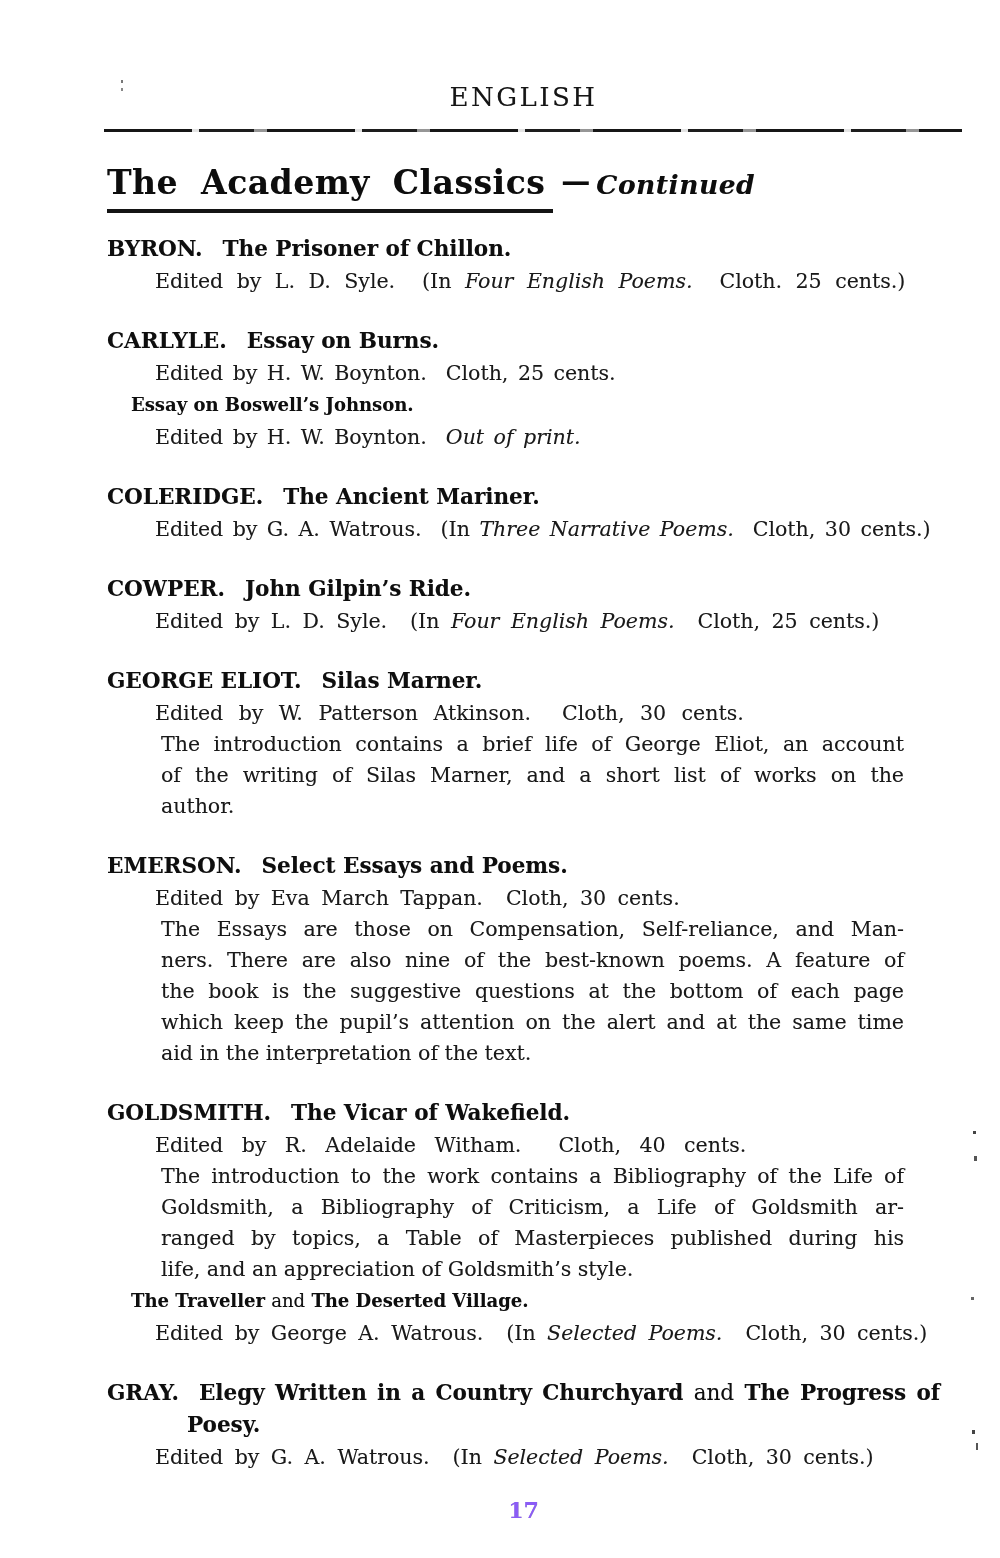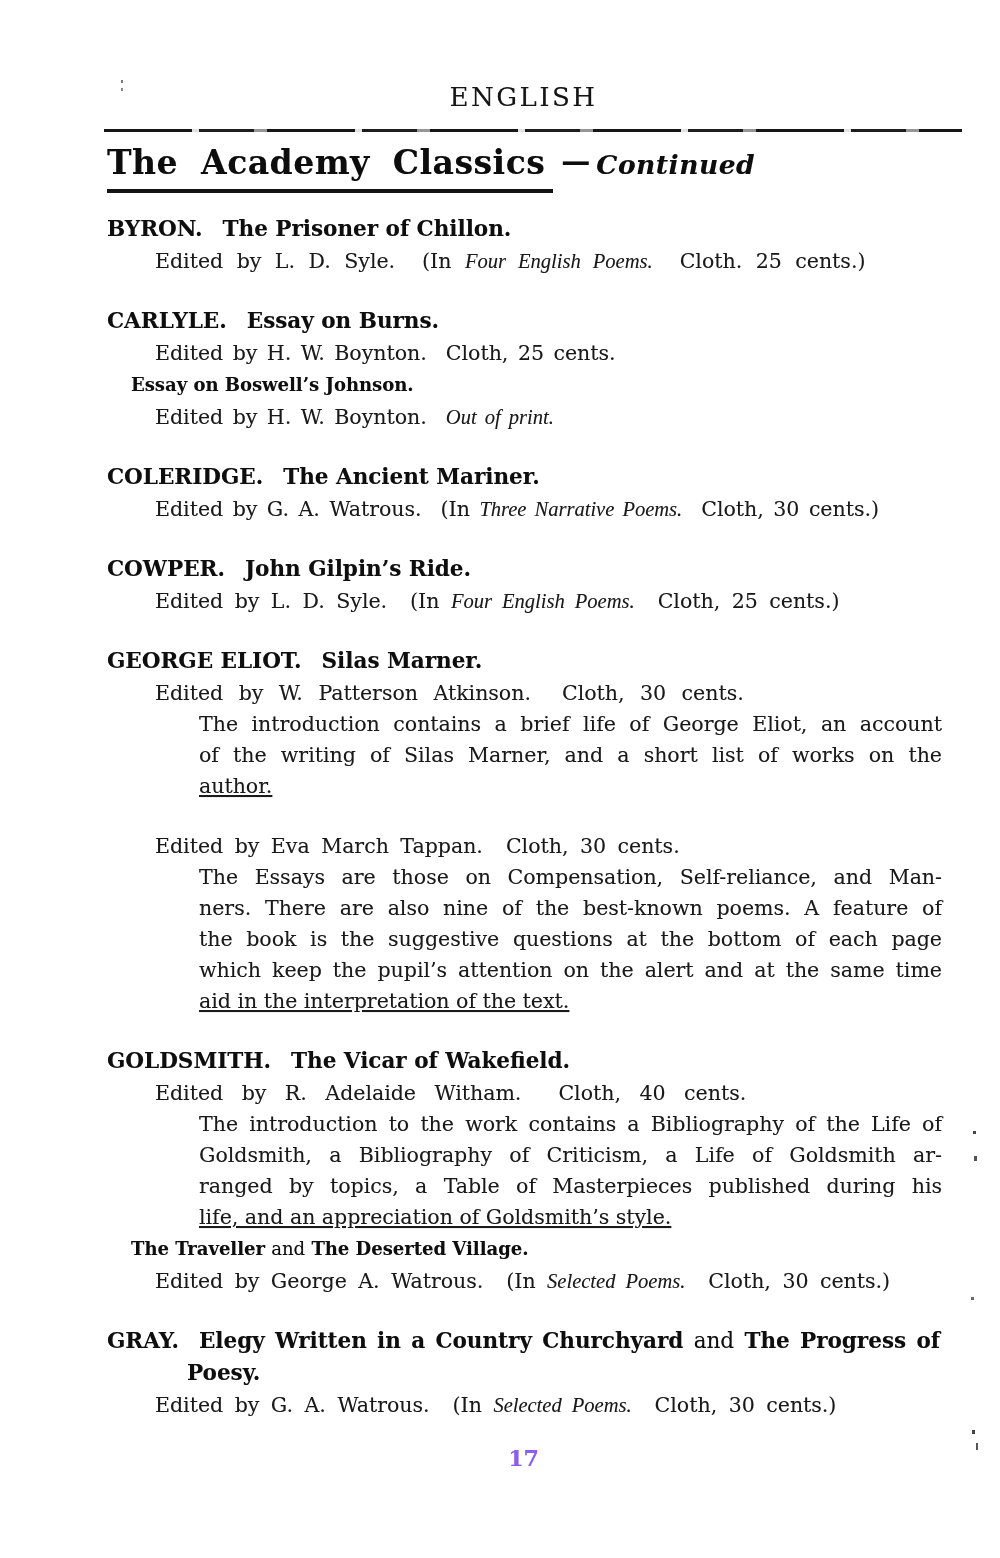--- a/index.html
+++ b/index.html
@@ -19,38 +19,38 @@
     text-align:center; font-size:26px; letter-spacing:2.5px; color:#151515;
   }
   .top-rule {
     position:absolute; top:129px; left:104px; width:858px; height:3px;
     background-image:repeating-linear-gradient(90deg,
       #161616 0px, #161616 88px,
       rgba(22,22,22,0.12) 88px, rgba(22,22,22,0.12) 95px,
       #1d1d1d 95px, #1d1d1d 150px,
       rgba(22,22,22,0.45) 150px, rgba(22,22,22,0.45) 163px);
   }
-  .content { position:absolute; top:140px; left:107px; width:833px; }
+  .content { position:absolute; top:160px; left:107px; width:833px; }
 
   .main-title { margin:0 0 20px 0; font-weight:bold; font-size:33px; line-height:42px; color:#0d0d0d; white-space:nowrap; }
   .t-main { display:inline-block; border-bottom:4px solid #141414; padding-bottom:5px; padding-right:8px; word-spacing:11px; letter-spacing:0.5px; }
   .t-dash { font-size:29px; margin:0 6px 0 8px; vertical-align:3px; }
   .t-suffix { font-style:italic; font-size:26.5px; letter-spacing:0.5px; }
 
   .entry { margin-bottom:28px; }
   .entry.last { margin-bottom:0; }
   .h { font-size:21.5px; line-height:32px; font-weight:bold; color:#0e0e0e; }
   .author { margin-right:20px; }
   .sub-h { margin-left:24px; font-size:18px; line-height:32px; font-weight:bold; color:#0e0e0e; }
   .r { font-weight:normal; }
   .ed { margin-left:48px; font-size:20.5px; line-height:32px; white-space:pre-wrap; color:#191919; }
-  .ed i { font-style:italic;font-family:Liberation Serif, serif; }
-  .desc { margin-left:92px; width:743px; font-size:20.5px; color:#191919; }
+  .ed i { font-style:italic; }
+  .desc { margin-left:54px; width:743px; font-size:20.5px; color:#191919; }
   .dl { line-height:31px; text-align:justify; text-align-last:justify; }
-  .dl.lastline { text-align:left; text-align-last:left;text-decoration:underline; }
+  .dl.lastline { text-align:left; text-align-last:left; }
   .gray-h1 { text-align:justify; text-align-last:justify; }
   .gray-l2 { margin-left:80px; }
   .ws3{word-spacing:3px} .ws5{word-spacing:5px} .ws7{word-spacing:7px} .ws9{word-spacing:9px} .ws12{word-spacing:12px}
 
   .page-number { margin-top:22px; text-align:center; font-size:22px; line-height:30px; font-weight:bold; color:#8b5cf6; }
 
   .spk { position:absolute; background:#555; }
 </style>
 </head>
 <body>
@@ -100,20 +100,23 @@
       </div>
       <div class="ed ws9"><span>Edited by W. Patterson Atkinson.  Cloth, 30 cents.</span></div>
       <div class="desc">
         <div class="dl">The introduction contains a brief life of George Eliot, an account</div>
         <div class="dl">of the writing of Silas Marner, and a short list of works on the</div>
         <div class="dl lastline">author.</div>
       </div>
     </section>
 
     <section class="entry">
+      <div class="h">
+        <span class="author">EMERSON.</span><span>Select Essays and Poems.</span>
+      </div>
       <div class="ed ws5"><span>Edited by Eva March Tappan.  Cloth, 30 cents.</span></div>
       <div class="desc">
         <div class="dl">The Essays are those on Compensation, Self-reliance, and Man-</div>
         <div class="dl">ners.  There are also nine of the best-known poems.  A feature of</div>
         <div class="dl">the book is the suggestive questions at the bottom of each page</div>
         <div class="dl">which keep the pupil’s attention on the alert and at the same time</div>
         <div class="dl lastline">aid in the interpretation of the text.</div>
       </div>
     </section>
 

